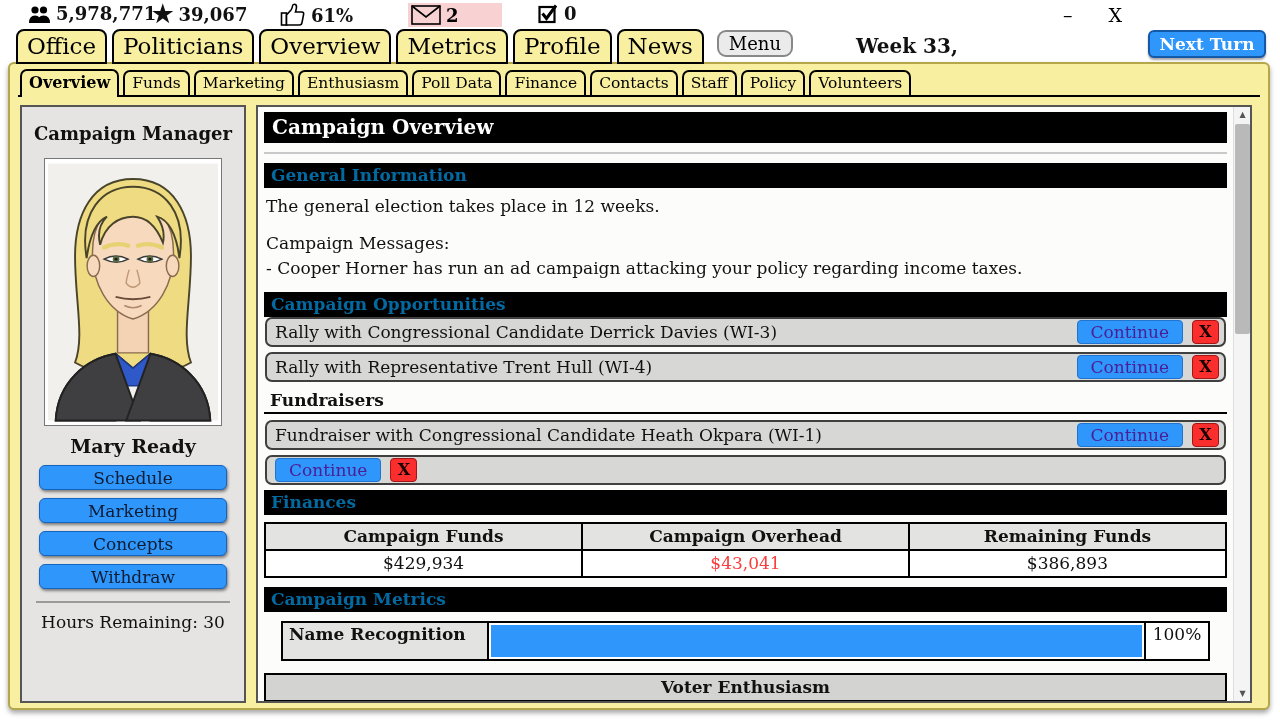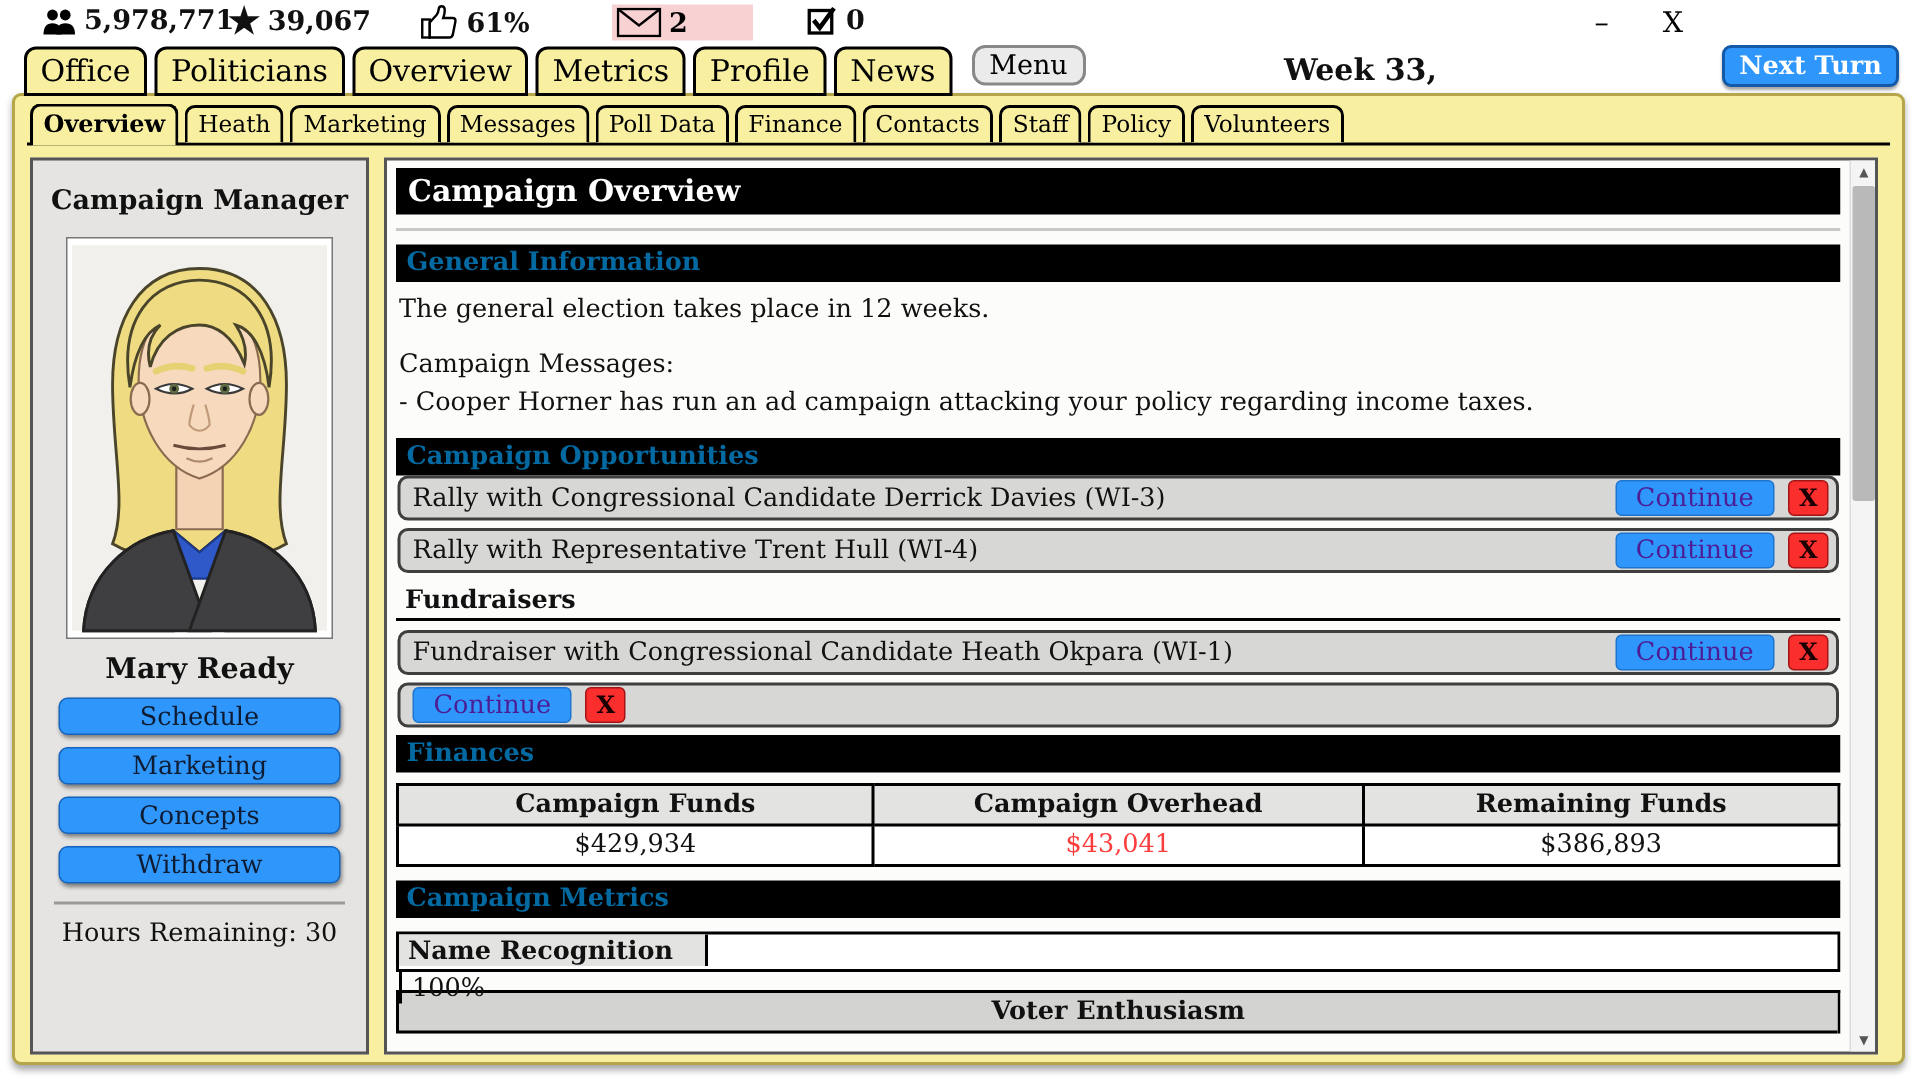--- a/index.html
+++ b/index.html
@@ -18,21 +18,21 @@
              padding-left:3px; font-weight:bold; font-size:18px; font-family:inherit; }
   .winbtns { position:absolute; top:4px; right:10px; display:flex; gap:28px;
              font-size:19px; color:#222; }
   .winbtn { cursor:default; padding:0 4px; background:none; border:none;
             font-family:inherit; font-size:19px; }
 
   
   .maintabs { position:absolute; left:16px; top:30px; height:34px; display:flex;
               align-items:flex-end; gap:5px; z-index:5; }
   .mtab { background:#f8efa1; border:2px solid #000; border-radius:8px 8px 0 0;
-          font-size:20px; padding:2px 9px 3px; font-family:inherit; white-space:nowrap; }
+          font-size:23px; padding:2px 9px 3px; font-family:inherit; white-space:nowrap; }
   .mtab.active { font-size:21px; font-weight:bold; padding:3px 11px 5px;
                  border-bottom:none; margin-bottom:-2px; position:relative; z-index:6; }
   .menubtn { background:#ebebeb; border:2px solid #888; border-radius:9px;
              font-size:18px; padding:1px 10px; margin-left:8px; align-self:flex-start;
              font-family:inherit; }
   .weektxt { position:absolute; left:856px; top:34px; width:160px; font-size:20px;
              font-weight:bold; }
   .nextturn { position:absolute; right:14px; top:30px; width:118px; height:28px;
               background:#2f96fb; border:2px solid #1458a8; border-radius:6px;
               color:#fff; font-weight:bold; font-size:17px; font-family:inherit;
@@ -90,22 +90,22 @@
                   font-family:inherit; }
   .x-btn { background:#fb2e2e; border:1px solid #a31515; border-radius:4px;
            width:27px; height:24px; font-size:16px; font-weight:bold; color:#1a0000;
            font-family:inherit; }
   .fintable { width:100%; border-collapse:collapse; margin:7px 0 9px; }
   .fintable td { border:2px solid #000; text-align:center; font-size:17px;
                  padding:2px 4px 3px; }
   .fintable .finhead td { background:#e3e3e2; font-weight:bold; }
   .fintable .finvals td { background:#fff; }
   .red-value { color:#fb3d3d; }
-  .metric-row { display:flex; border:2px solid #000; height:27px; margin:9px 0 12px;
-                background:#fff;flex-direction:column; }
+  .metric-row { display:flex; border:2px solid #000; height:40px; margin:9px 17px 12px;
+                background:#fff; }
   .metric-label { width:206px; background:#e3e3e2; font-weight:bold; font-size:17px;
                   border-right:2px solid #000; padding:1px 0 0 6px; }
   .metric-barwrap { flex:1; padding:2px; }
   .metric-fill { height:100%; background:#2f96fb; }
   .metric-pct { width:64px; border-left:2px solid #000; font-size:17px;
                 text-align:center; padding-top:1px; }
   .voterbox { border:2px solid #000; border-bottom:none; }
   .voterhead { background:#d3d3d1; border-bottom:2px solid #000; font-size:17px;
                font-weight:bold; text-align:center; padding:2px 0 3px; }
 
@@ -175,23 +175,23 @@
     <button class="mtab">News</button>
     <button class="menubtn">Menu</button>
   </div>
   <div class="weektxt">Week 33, 2018</div>
   <button class="nextturn">Next Turn</button>
 
   <div class="panel">
 
     <div class="subtabs">
       <button class="stab active">Overview</button>
-      <button class="stab">Heath</button>
+      <button class="stab">Funds</button>
       <button class="stab">Marketing</button>
-      <button class="stab">Messages</button>
+      <button class="stab">Enthusiasm</button>
       <button class="stab">Poll Data</button>
       <button class="stab">Finance</button>
       <button class="stab">Contacts</button>
       <button class="stab">Staff</button>
       <button class="stab">Policy</button>
       <button class="stab">Volunteers</button>
     </div>
 
     <div class="sidebar">
       <div class="sb-title">Campaign Manager</div>

